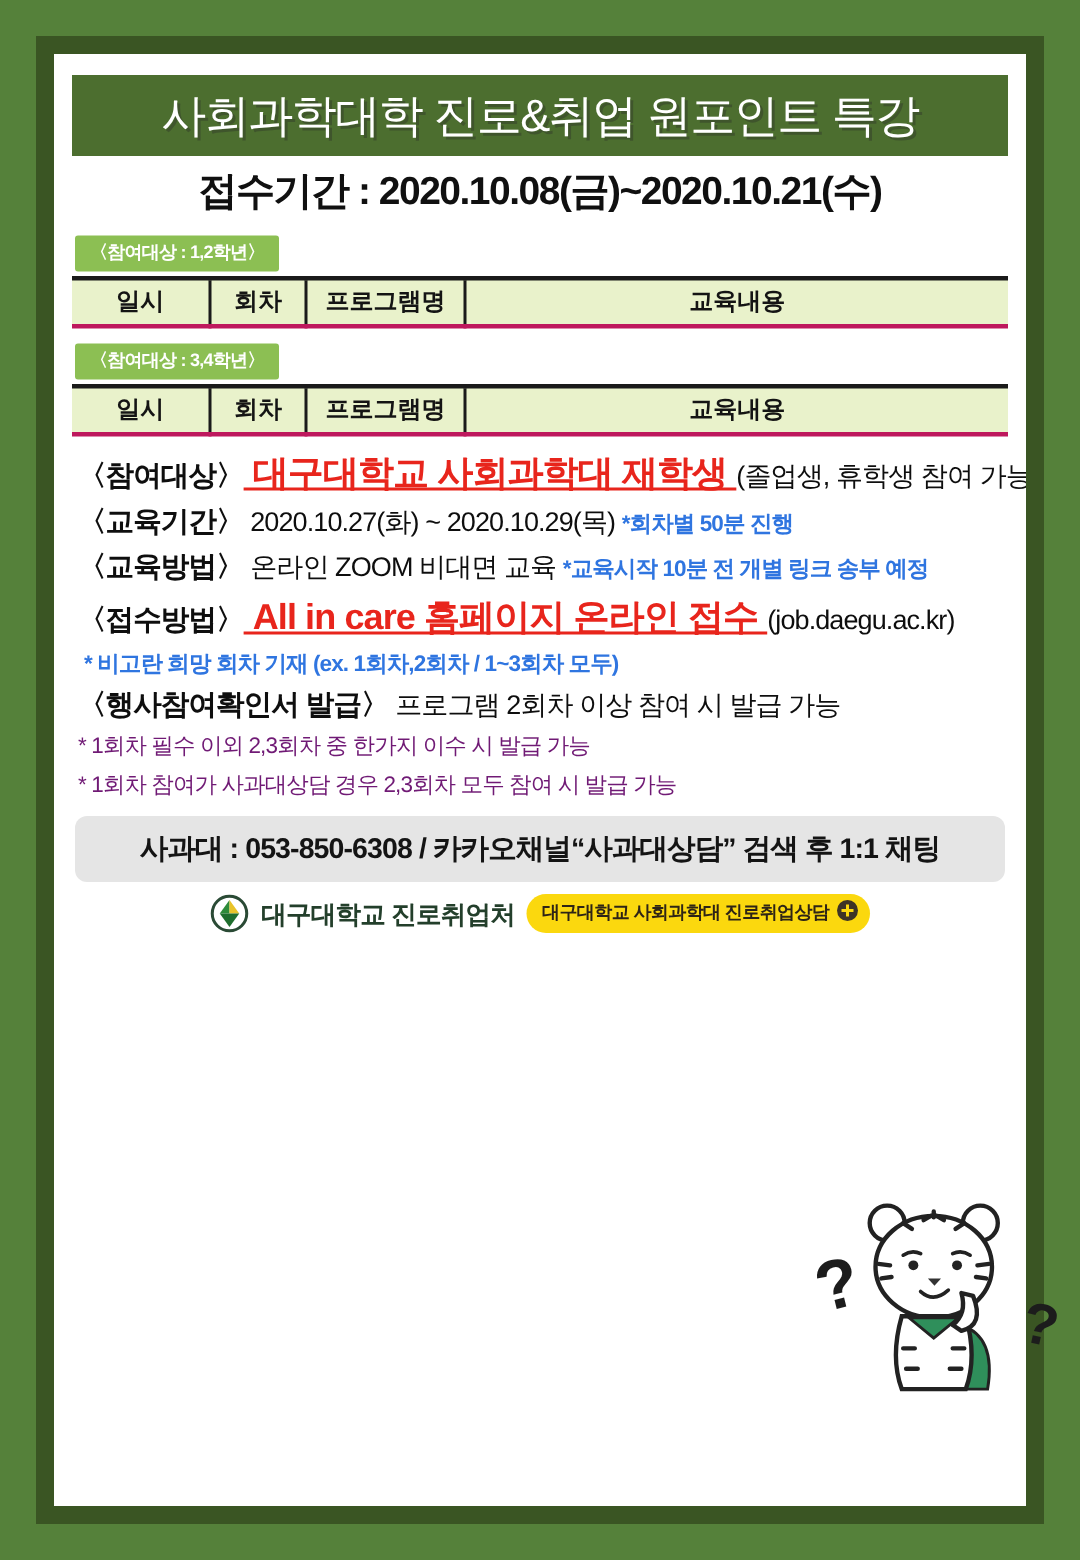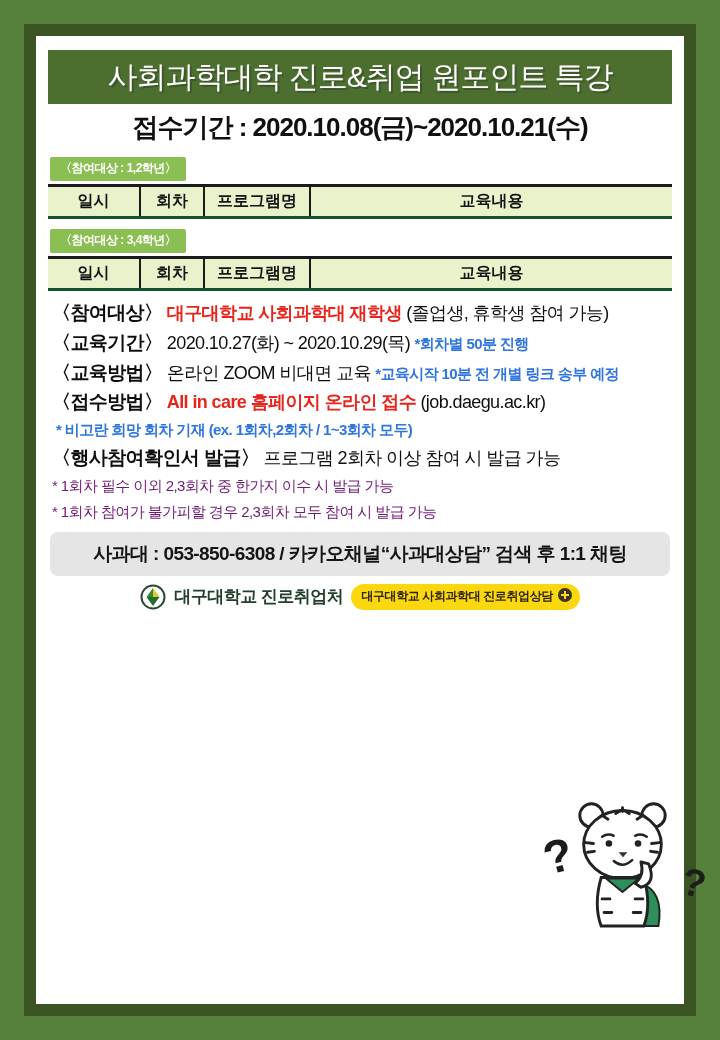--- a/index.html
+++ b/index.html
@@ -41,34 +41,34 @@
     display:inline-block;
     background:#8cbf53; color:#ffffff;
     font-size:12px; font-weight:bold;
     padding:3px 10px 4px 10px; border-radius:2px;
     margin:4px 0 3px 2px; letter-spacing:-0.5px;
   }
   table {
     width:100%;
     border-collapse:collapse;
     border-top:3px solid #1a1a1a;
-    border-bottom:3px solid #14532d;
+    border-bottom:3px solid #be185d;
     table-layout:fixed;
     border-radius:15px;
   }
   th {
     background:#e9f2cb; font-size:16px; font-weight:bold;
     padding:4px 2px; border-bottom:2px solid #1a1a1a;
   }
   th + th, td + td { border-left:2px solid #1a1a1a; }
   .details { margin:10px 0 0 4px; }
   .d-line { margin:6px 0; line-height:1.25; letter-spacing:-0.6px; white-space:nowrap; }
   .seg-h    { font-size:19px; font-weight:bold; color:#0e0e0e; }
   .seg-txt  { font-size:18px; color:#0e0e0e; }
-  .seg-red  { font-size:18px; color:#e8251c; font-weight:bold; }
+  .seg-red  { font-size:24px; color:#e8251c; font-weight:bold;text-decoration:underline; }
   .seg-blue { font-size:15px; color:#2f75e0; font-weight:bold; }
   .seg-blue-sub { font-size:15px; color:#2f75e0; font-weight:bold; margin-left:4px; }
   .seg-note { font-size:15px; color:#701a75; font-weight:normal; }
   .contact {
     background:#e5e5e5; border-radius:8px;
     text-align:center; font-size:19px; font-weight:bold; color:#141414;
     padding:9px 4px; margin:10px 2px 8px 2px; letter-spacing:-0.6px;
     white-space:nowrap;
   }
   .logo-row {
@@ -139,21 +139,21 @@
     </section>
 
     <div class="details" id="details">
         <div class="d-line"><span class="seg-h">〈참여대상〉</span><span class="seg-red"> 대구대학교 사회과학대 재학생 </span><span class="seg-txt">(졸업생, 휴학생 참여 가능)</span></div>
         <div class="d-line"><span class="seg-h">〈교육기간〉</span><span class="seg-txt"> 2020.10.27(화) ~ 2020.10.29(목) </span><span class="seg-blue">*회차별 50분 진행</span></div>
         <div class="d-line"><span class="seg-h">〈교육방법〉</span><span class="seg-txt"> 온라인 ZOOM 비대면 교육 </span><span class="seg-blue">*교육시작 10분 전 개별 링크 송부 예정</span></div>
         <div class="d-line"><span class="seg-h">〈접수방법〉</span><span class="seg-red"> All in care 홈페이지 온라인 접수 </span><span class="seg-txt">(job.daegu.ac.kr)</span></div>
         <div class="d-line"><span class="seg-blue-sub">* 비고란 희망 회차 기재 (ex. 1회차,2회차 / 1~3회차 모두)</span></div>
         <div class="d-line"><span class="seg-h">〈행사참여확인서 발급〉</span><span class="seg-txt"> 프로그램 2회차 이상 참여 시 발급 가능</span></div>
         <div class="d-line"><span class="seg-note">* 1회차 필수 이외 2,3회차 중 한가지 이수 시 발급 가능</span></div>
-        <div class="d-line"><span class="seg-note">* 1회차 참여가 불가피할 경우 2,3회차 모두 참여 시 발급 가능</span></div>
+        <div class="d-line"><span class="seg-note">* 1회차 참여가 사과대상담 경우 2,3회차 모두 참여 시 발급 가능</span></div>
       </div>
 
     <div class="contact">사과대 : 053-850-6308 / 카카오채널“사과대상담” 검색 후 1:1 채팅</div>
 
     <div class="logo-row">
       <svg width="26" height="26" viewBox="0 0 26 26">
         <circle cx="13" cy="13" r="11.5" fill="#ffffff" stroke="#2a4a35" stroke-width="2"></circle>
         <path d="M13 4 L6.5 13 L13 13 Z" fill="#2e8b3a"></path>
         <path d="M13 4 L19.5 13 L13 13 Z" fill="#e8c32a"></path>
         <path d="M6.5 13 L13 22 L19.5 13 Z" fill="#1f6e2e"></path>

